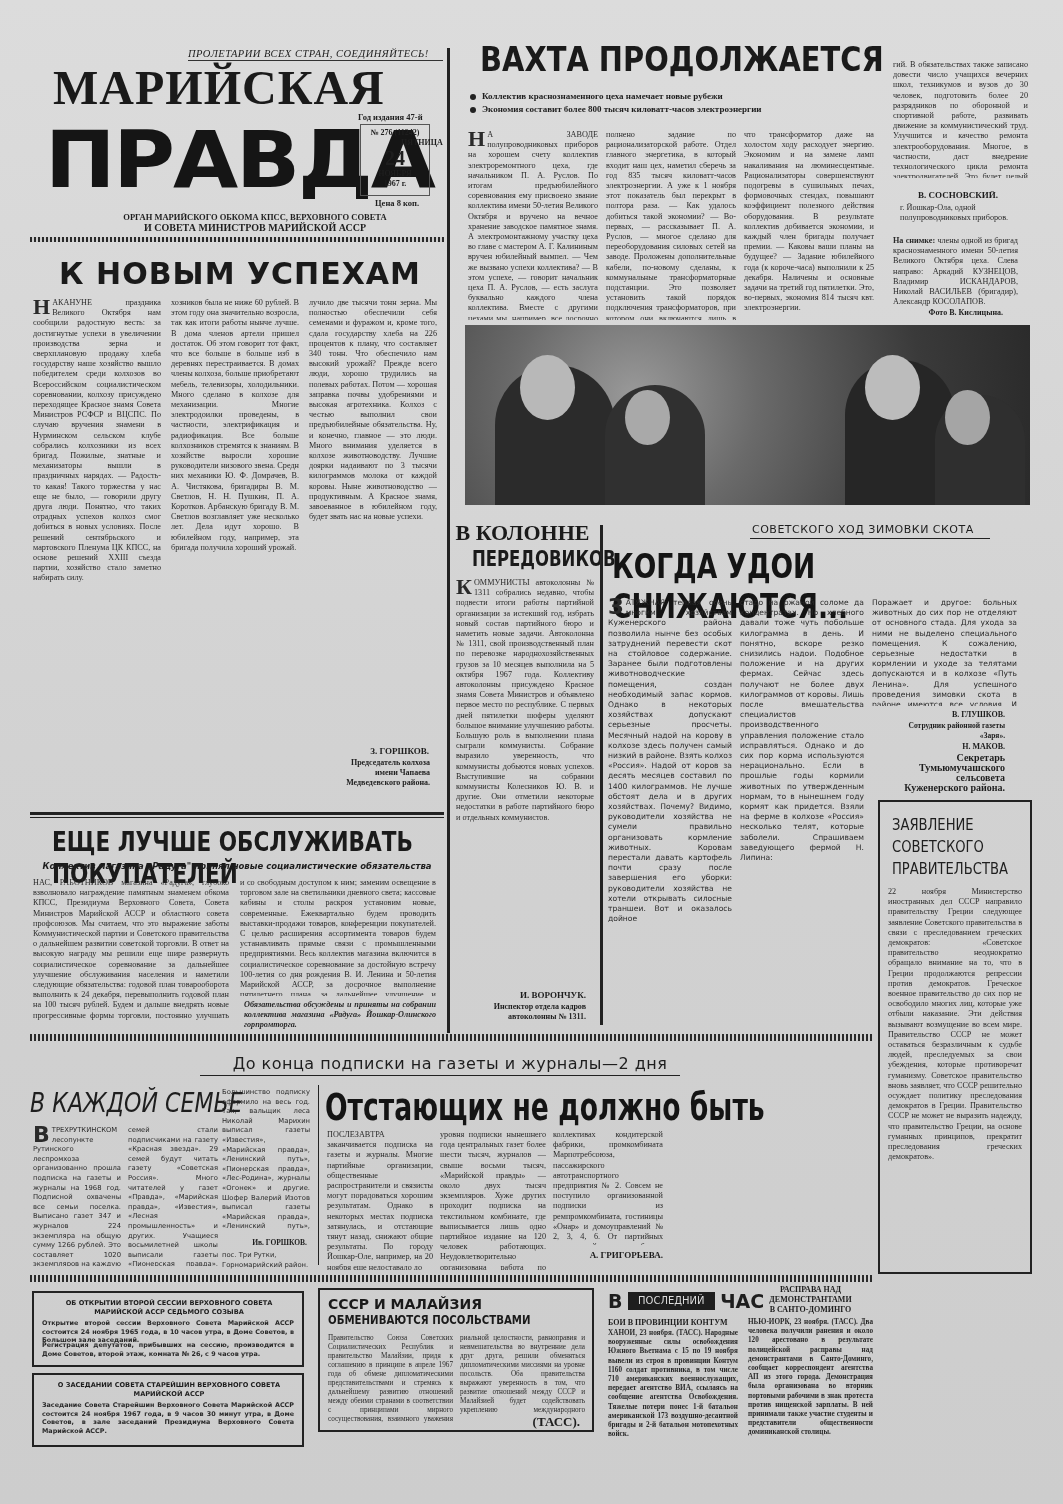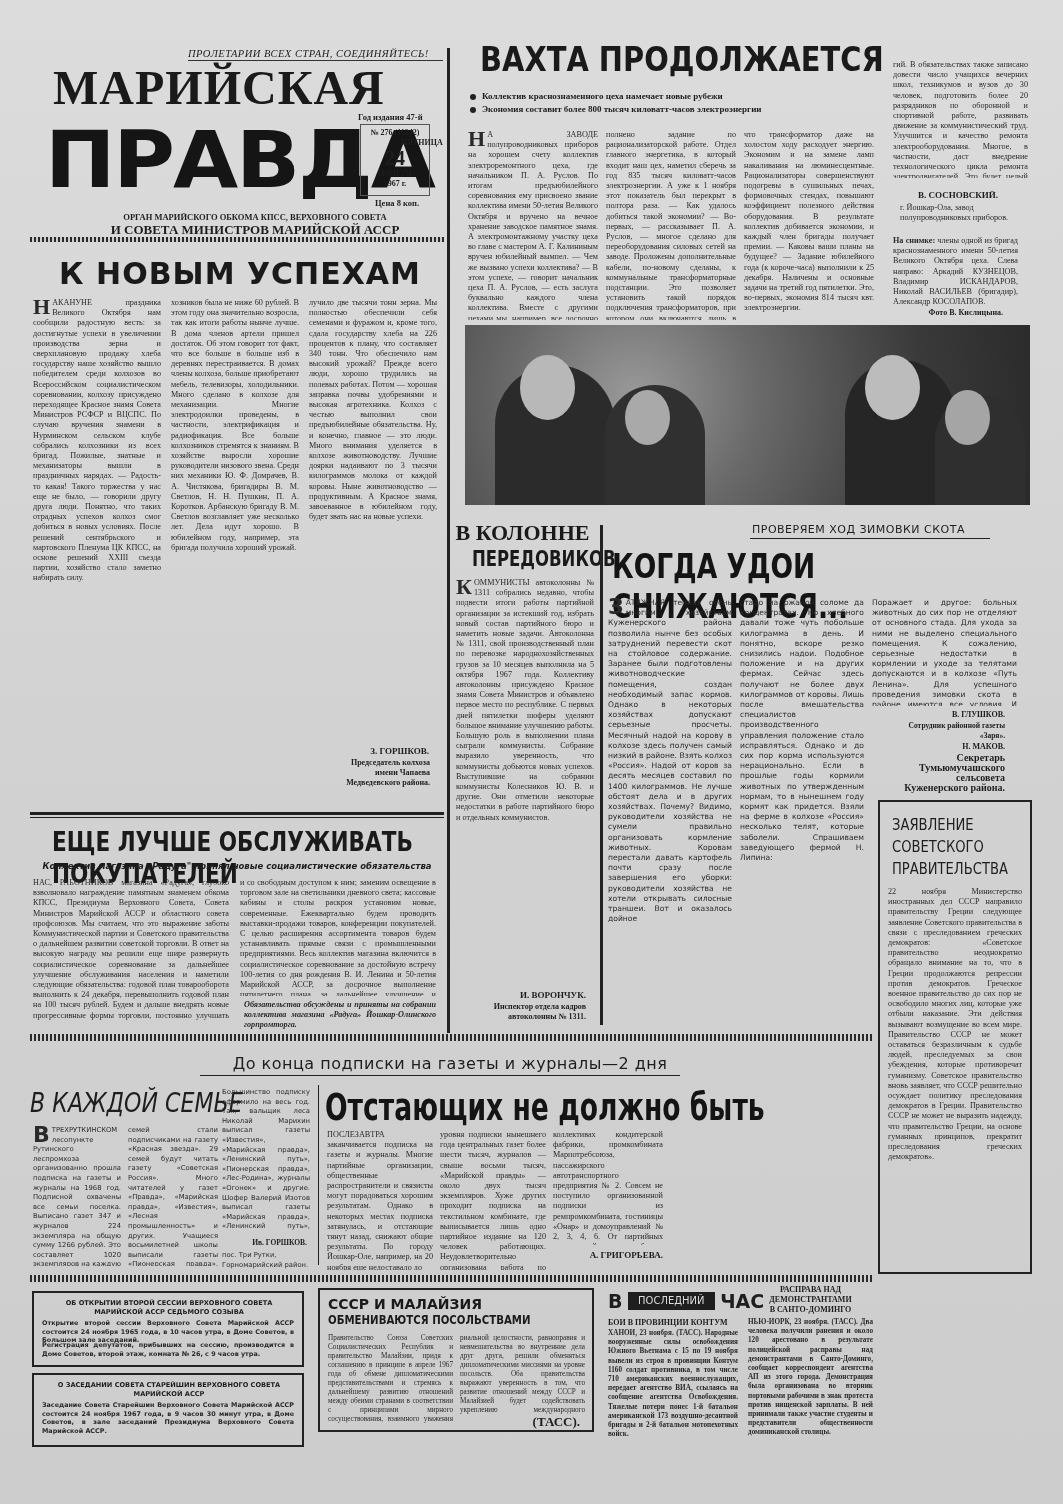--- a/index.html
+++ b/index.html
@@ -30,37 +30,37 @@
     <div class="abs" style="left:333px;top:72px;font-family:'Liberation Serif',serif;font-weight:bold;font-size:8.5px;">Год издания 47-й</div>
     <div class="abs" style="left:335px;top:84px;width:68px;height:70px;border:1.5px solid #555;text-align:center;font-family:'Liberation Serif',serif;font-weight:bold;">
       <div style="font-size:8px;line-height:10px;margin-top:3px;">№ 276 (11242)</div>
       <div style="font-size:8px;line-height:9px;margin-left:40px;">ПЯТНИЦА</div>
       <div style="font-size:20px;line-height:22px;">24</div>
       <div style="font-size:8px;line-height:10px;">НОЯБРЯ</div>
       <div style="font-size:8px;line-height:10px;">1967 г.</div>
     </div>
     <div class="abs" style="left:350px;top:158px;font-family:'Liberation Serif',serif;font-weight:bold;font-size:8.5px;">Цена 8 коп.</div>
     <div class="abs" style="left:70px;top:172px;width:320px;text-align:center;font-family:'Liberation Serif',serif;font-weight:bold;font-size:8.5px;">ОРГАН МАРИЙСКОГО ОБКОМА КПСС, ВЕРХОВНОГО СОВЕТА</div>
-    <div class="abs" style="left:70px;top:182px;width:320px;text-align:center;font-family:'Liberation Serif',serif;font-weight:bold;font-size:13px;">И СОВЕТА МИНИСТРОВ МАРИЙСКОЙ АССР</div>
+    <div class="abs" style="left:70px;top:182px;width:320px;text-align:center;font-family:'Liberation Serif',serif;font-weight:bold;font-size:10px;">И СОВЕТА МИНИСТРОВ МАРИЙСКОЙ АССР</div>
   </div>
 
   <div class="vr" style="left:447px;top:48px;width:3px;height:470px;"></div>
   <div class="hatch" style="left:30px;top:237px;width:414px;height:5px;"></div>
 
   <div class="abs" style="left:480px;top:40px;font-family:'DejaVu Sans',sans-serif;font-weight:bold;font-size:34px;line-height:38px;letter-spacing:0px;transform:scaleX(0.85);transform-origin:left top;color:#1a1a1a;">ВАХТА ПРОДОЛЖАЕТСЯ</div>
   <div class="abs" style="left:470px;top:90px;width:420px;font-family:'Liberation Serif',serif;font-weight:bold;font-size:9px;line-height:13px;">
     <div><span class="bullet"></span><span>Коллектив краснознаменного цеха намечает новые рубежи</span></div>
     <div><span class="bullet"></span><span>Экономия составит более 800 тысяч киловатт-часов электроэнергии</span></div>
   </div>
   <div class="abs txt dropcap" style="left:468px;top:130px;width:130px;height:190px;overflow:hidden;">НА ЗАВОДЕ полупроводниковых приборов на хорошем счету коллектив электроремонтного цеха, где начальником П. А. Руслов. По итогам предъюбилейного соревнования ему присвоено звание коллектива имени 50-летия Великого Октября и вручено на вечное хранение заводское памятное знамя. А электромонтажному участку цеха во главе с мастером А. Г. Калининым вручен юбилейный вымпел. — Чем же вызвано успехи коллектива? — В этом успехе, — говорит начальник цеха П. А. Руслов, — есть заслуга буквально каждого члена коллектива. Вместе с другими цехами мы, например, все досрочно выполнили в честь юбилейного года социалистические обязательства.</div>
   <div class="abs txt" style="left:606px;top:130px;width:130px;height:190px;overflow:hidden;">полнено задание по рационализаторской работе. Отдел главного энергетика, в который входит наш цех, наметил сберечь за год 835 тысяч киловатт-часов электроэнергии. А уже к 1 ноября этот показатель был перекрыт в полтора раза. — Как удалось добиться такой экономии? — Во-первых, — рассказывает П. А. Руслов, — многое сделано для переоборудования силовых сетей на заводе. Проложены дополнительные кабели, по-новому сделаны, к коммунальные трансформаторные подстанции. Это позволяет установить такой порядок подключения трансформаторов, при котором они включаются лишь в зависимости от нагрузки в сетях. Ну, и конечно, главное — это заводские дела. Что касается работы в коллективе, неуклонно перевыполнялись задания. Многое сделано по подготовке к зиме, по ремонту электрооборудования.</div>
   <div class="abs txt" style="left:744px;top:130px;width:130px;height:190px;overflow:hidden;">что трансформатор даже на холостом ходу расходует энергию. Экономим и на замене ламп накаливания на люминесцентные. Рационализаторы совершенствуют подогревы в сушильных печах, формовочных стендах, повышают коэффициент полезного действия оборудования. В результате коллектив добивается экономии, и каждый член бригады получает премии. — Каковы ваши планы на будущее? — Задание юбилейного года (к короче-часа) выполнили к 25 декабря. Наличены и основные задачи на третий год пятилетки. Это, во-первых, экономия 814 тысяч квт. электроэнергии.</div>
   <div class="abs txt" style="left:893px;top:60px;width:135px;height:118px;overflow:hidden;">гий. В обязательствах также записано довести число учащихся вечерних школ, техникумов и вузов до 30 человек, подготовить более 20 разрядников по оборонной и спортивной работе, развивать движение за коммунистический труд. Улучшится и качество ремонта электрооборудования. Многое, в частности, даст внедрение технологического цикла ремонта электродвигателей. Это будет целый комплекс, монтаж которого уже начат. Он позволит значительно улучшить качество работ, повысить производительность труда.</div>
   <div class="abs sig" style="left:893px;top:190px;width:105px;">В. СОСНОВСКИЙ.</div>
-  <div class="abs txt" style="left:900px;top:203px;width:115px;text-align:left;">г. Йошкар-Ола, завод полупроводниковых приборов.</div>
+  <div class="abs txt" style="left:900px;top:203px;width:115px;text-align:left;">г. Йошкар-Ола, одной полупроводниковых приборов.</div>
   <div class="abs txt" style="left:893px;top:236px;width:125px;">
     <b>На снимке:</b>
     <span>члены одной из бригад краснознаменного имени 50-летия Великого Октября цеха. Слева направо: Аркадий КУЗНЕЦОВ, Владимир ИСКАНДАРОВ, Николай ВАСИЛЬЕВ (бригадир), Александр КОСОЛАПОВ.</span>
   </div>
   <div class="abs sig" style="left:893px;top:308px;width:110px;font-size:8px;">Фото В. Кислицына.</div>
   <div class="photo" style="left:465px;top:325px;width:565px;height:180px;">
     <div class="abs" style="left:30px;top:40px;width:120px;height:140px;border-radius:60px 60px 0 0;background:#2b2b2b;"></div>
     <div class="abs" style="left:55px;top:30px;width:55px;height:65px;border-radius:50%;background:#b8b8b8;"></div>
     <div class="abs" style="left:140px;top:60px;width:100px;height:120px;border-radius:50px 50px 0 0;background:#303030;"></div>
     <div class="abs" style="left:160px;top:65px;width:45px;height:55px;border-radius:50%;background:#a9a9a9;"></div>
@@ -97,21 +97,21 @@
     <div style="font-size:22px;line-height:26px;transform:scaleX(0.75);">ПЕРЕДОВИКОВ</div>
   </div>
   <div class="abs txt dropcap" style="left:456px;top:578px;width:138px;height:408px;overflow:hidden;">КОММУНИСТЫ автоколонны № 1311 собрались недавно, чтобы подвести итоги работы партийной организации за истекший год, избрать новый состав партийного бюро и наметить новые задачи. Автоколонна № 1311, свой производственный план по перевозке народнохозяйственных грузов за 10 месяцев выполнила на 5 октября 1967 года. Коллективу автоколонны присуждено Красное знамя Совета Министров и объявлено первое место по республике. С первых дней пятилетки шоферы уделяют большое внимание улучшению работы. Большую роль в выполнении плана сыграли коммунисты. Собрание выразило уверенность, что коммунисты добьются новых успехов. Выступившие на собрании коммунисты Колесников Ю. В. и другие. Они отметили некоторые недостатки в работе партийного бюро и отдельных коммунистов.</div>
   <div class="abs sig" style="left:456px;top:990px;width:130px;">И. ВОРОНЧУК.</div>
   <div class="abs small-b" style="left:456px;top:1002px;width:130px;">
     <div>Инспектор отдела кадров</div>
     <div>автоколонны № 1311.</div>
   </div>
   <div class="vr" style="left:600px;top:525px;width:3px;height:500px;"></div>
 
-  <div class="abs" style="left:752px;top:523px;font-family:'DejaVu Sans',sans-serif;font-size:11px;letter-spacing:0.5px;">ПРОВЕРЯЕМ ХОД ЗИМОВКИ СКОТА</div>
+  <div class="abs" style="left:752px;top:523px;font-family:'DejaVu Sans',sans-serif;font-size:11px;letter-spacing:0.5px;">СОВЕТСКОГО ХОД ЗИМОВКИ СКОТА</div>
   <div class="hr" style="left:750px;top:538px;width:240px;height:1px;"></div>
   <div class="abs" style="left:612px;top:546px;font-family:'DejaVu Sans',sans-serif;font-weight:bold;font-size:34px;line-height:40px;transform:scaleX(0.78);transform-origin:left top;color:#141414;">КОГДА УДОИ СНИЖАЮТСЯ...</div>
   <div class="abs txt sans dropcap" style="left:608px;top:598px;width:124px;height:392px;overflow:hidden;font-size:7.6px;">ЗАТЯЖНАЯ теплая осень многим хозяйствам Куженерского района позволила нынче без особых затруднений перевести скот на стойловое содержание. Заранее были подготовлены животноводческие помещения, создан необходимый запас кормов. Однако в некоторых хозяйствах допускают серьезные просчеты. Месячный надой на корову в колхозе здесь получен самый низкий в районе. Взять колхоз «Россия». Надой от коров за десять месяцев составил по 1400 килограммов. Не лучше обстоят дела и в других хозяйствах. Почему? Видимо, руководители хозяйства не сумели правильно организовать кормление животных. Коровам перестали давать картофель почти сразу после завершения его уборки: руководители хозяйства не хотели открывать силосные траншеи. Вот и оказалось дойное</div>
   <div class="abs txt sans" style="left:740px;top:598px;width:124px;height:392px;overflow:hidden;font-size:7.6px;">стадо на ржаной соломе да концентратах. Но хлебного давали тоже чуть побольше килограмма в день. И понятно, вскоре резко снизились надои. Подобное положение и на других фермах. Сейчас здесь получают не более двух килограммов от коровы. Лишь после вмешательства специалистов производственного управления положение стало исправляться. Однако и до сих пор корма используются нерационально. Если в прошлые годы кормили животных по утвержденным нормам, то в нынешнем году кормят как придется. Взяли на ферме в колхозе «Россия» несколько телят, которые заболели. Спрашиваем заведующего фермой Н. Липина:</div>
   <div class="abs txt sans" style="left:872px;top:598px;width:145px;height:108px;overflow:hidden;font-size:7.6px;">Поражает и другое: больных животных до сих пор не отделяют от основного стада. Для ухода за ними не выделено специального помещения. К сожалению, серьезные недостатки в кормлении и уходе за телятами допускаются и в колхозе «Путь Ленина». Для успешного проведения зимовки скота в районе имеются все условия. И нужно, прежде всего, в каждом хозяйстве рационально использовать кормовые ресурсы.</div>
   <div class="abs sig sans" style="left:880px;top:710px;width:125px;font-size:8px;">В. ГЛУШКОВ.</div>
   <div class="abs small-b sans" style="left:870px;top:721px;width:135px;font-size:7.5px;">
     <div>Сотрудник районной газеты</div>
     <div>«Заря».</div>
   </div>

